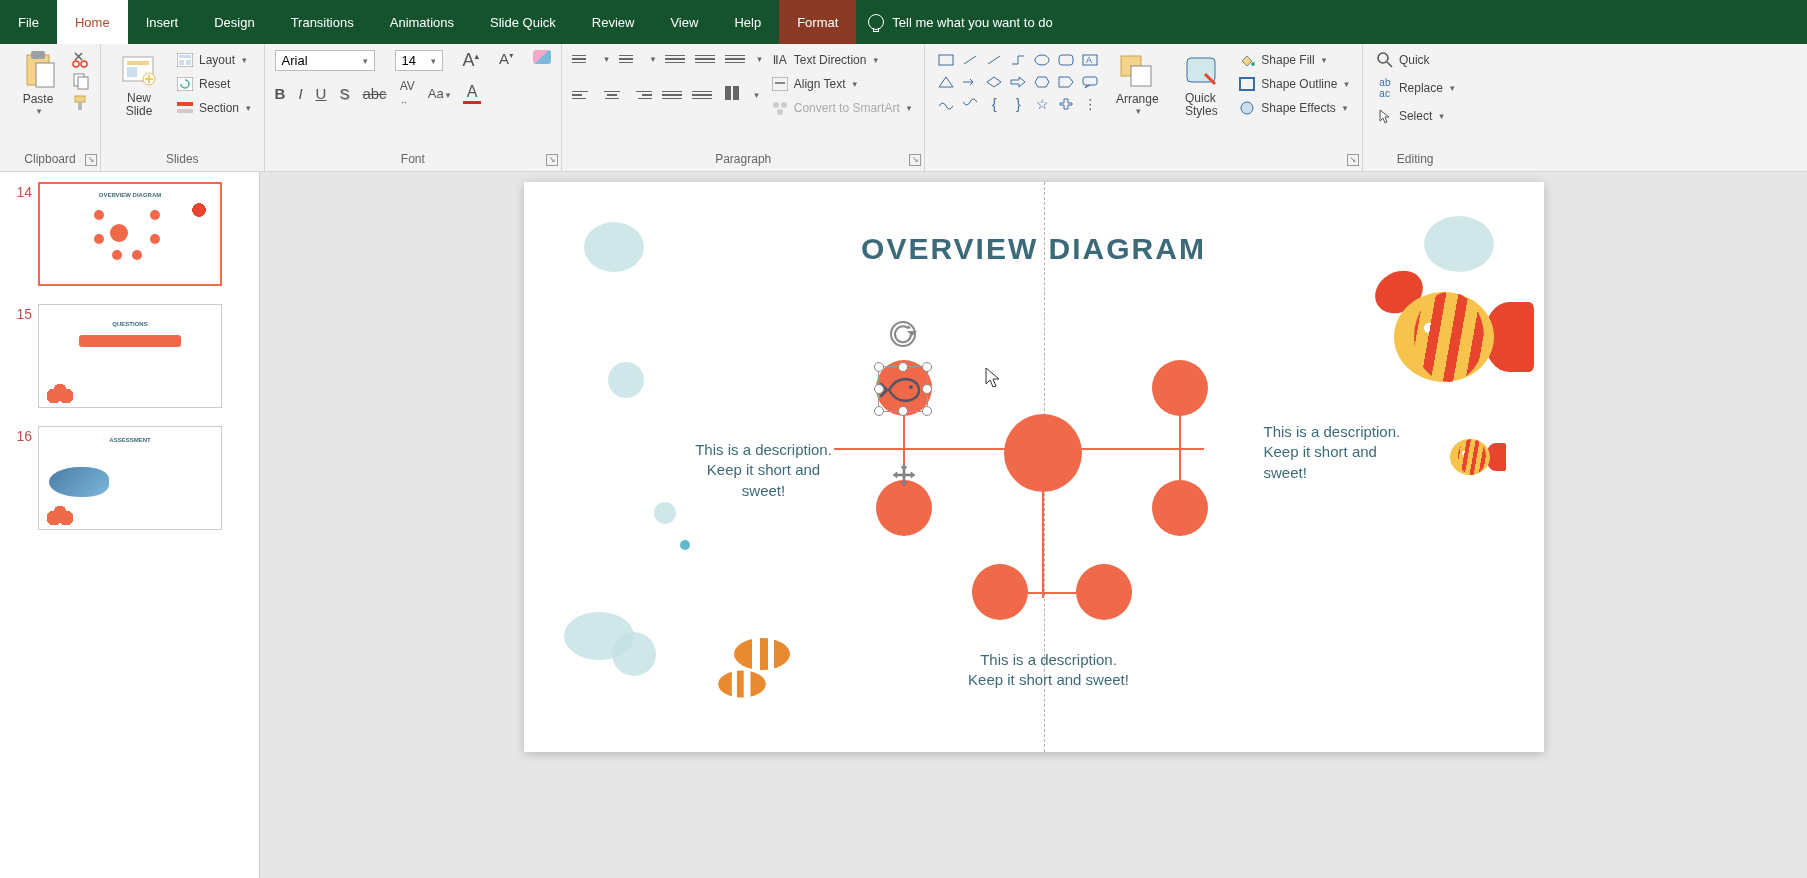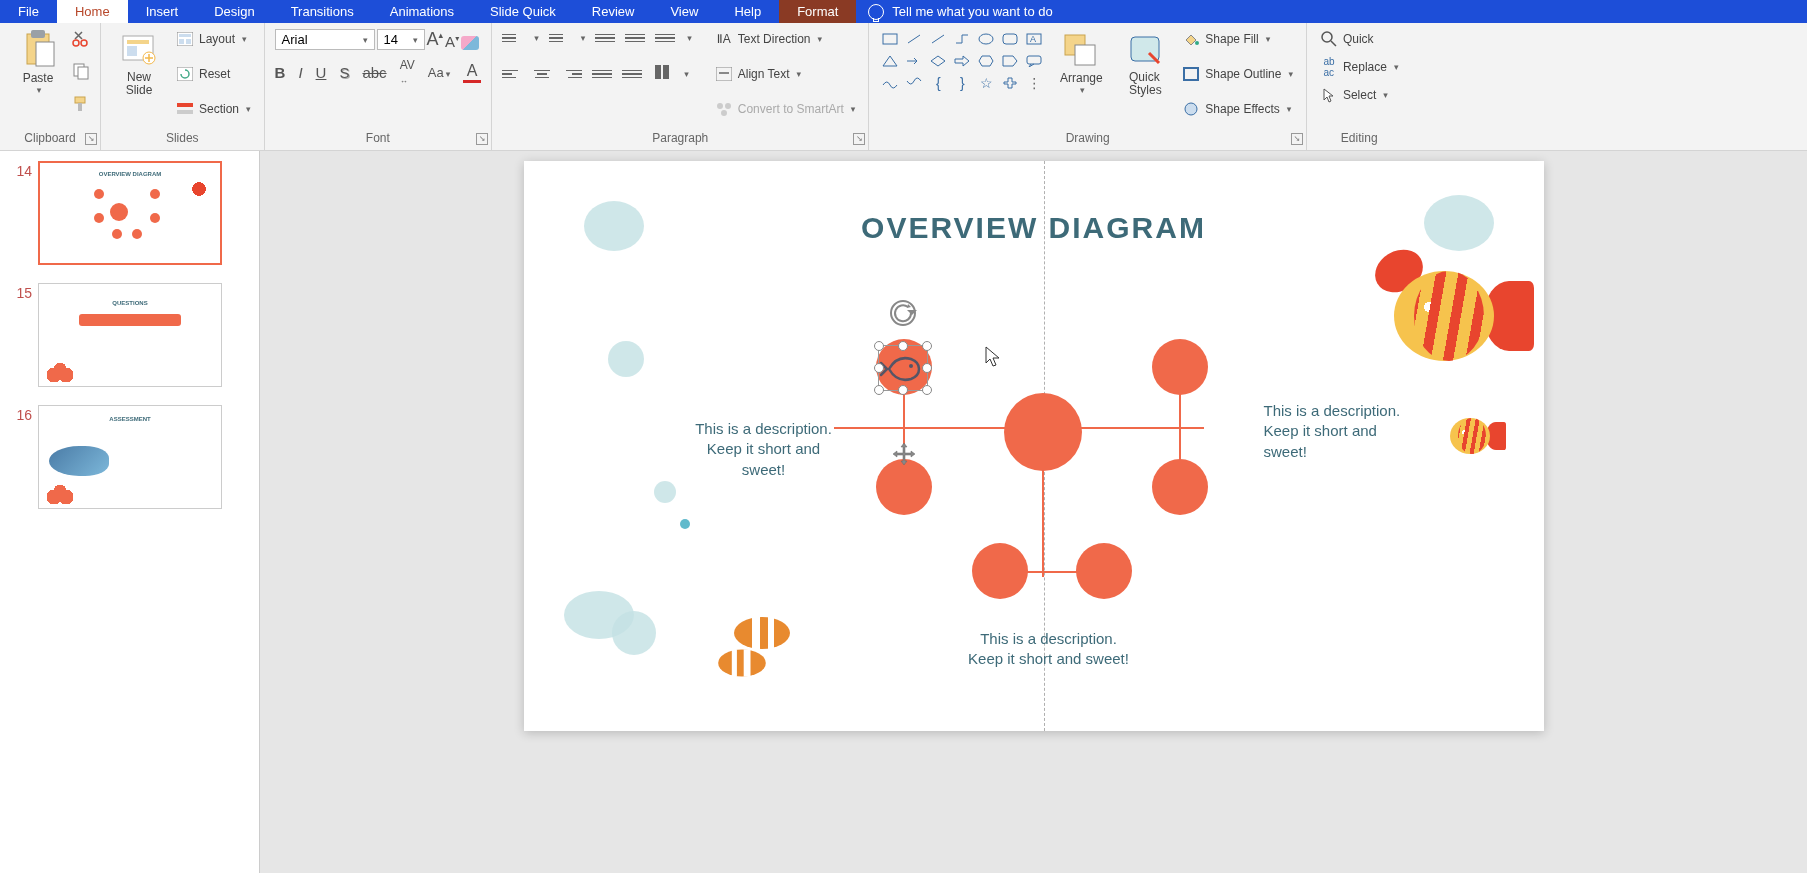--- a/index.html
+++ b/index.html
@@ -1,43 +1,43 @@
 <!DOCTYPE html>
 <html><head>
 <meta charset="utf-8">
 <style>
 *{margin:0;padding:0;box-sizing:border-box;font-family:"Segoe UI",Arial,sans-serif}
 body{background:#fff;overflow:hidden;width:1807px;height:878px}
 
 
-.tabs{height:23px;background:#1d4ed8;display:flex;align-items:stretch;color:#fff;font-size:13px}
+.tabs{height:44px;background:#14532d;display:flex;align-items:stretch;color:#fff;font-size:13px}
 .tab{padding:0 18px;display:flex;align-items:center;cursor:pointer}
 .tab.active{background:#fff;color:#b7472a}
 .tellme{display:flex;align-items:center;gap:8px;padding:0 12px}
 .bulb{width:16px;height:16px;border:1.5px solid #fff;border-radius:50%;position:relative}
 .bulb::after{content:"";position:absolute;bottom:-3px;left:4px;width:4px;height:3px;border:1px solid #fff;border-top:none}
 
 
 .ribbon{height:128px;background:#f3f3f3;border-bottom:1px solid #d4d4d4;display:flex}
 .group{border-right:1px solid #d4d4d4;padding:4px 10px 2px;display:flex;flex-direction:column;justify-content:space-between;position:relative}
 .group-label{text-align:center;font-size:12px;color:#666;padding-bottom:3px}
 .group-body{flex:1;display:flex;align-items:flex-start;gap:6px;padding-top:2px}
 .dlg-launch{position:absolute;right:3px;bottom:5px;width:12px;height:12px;border:1px solid #999;font-size:8px;line-height:10px;text-align:center;color:#777;cursor:pointer}
 .dlg-launch::after{content:"↘"}
 
 .bigbtn{display:flex;flex-direction:column;align-items:center;font-size:12px;color:#444;cursor:pointer;width:56px}
 .bigbtn .ico{height:42px;display:flex;align-items:center;justify-content:center}
 .dd-caret{font-size:9px;color:#666;margin-left:2px}
 
-.stackcol{display:flex;flex-direction:column;gap:15px}
+.stackcol{display:flex;flex-direction:column;gap:4px}
 .smallbtn{display:flex;align-items:center;font-size:12px;color:#444;gap:5px;cursor:pointer;padding:1px 3px}
 .icon16{width:18px;height:18px;display:inline-flex;align-items:center;justify-content:center}
 
 
-.fontrow1{display:flex;gap:2px;align-items:flex-end;margin-bottom:8px}
+.fontrow1{display:flex;gap:20px;align-items:flex-start;margin-bottom:8px}
 .fontname{border:1px solid #bbb;background:#fff;padding:2px 6px;font-size:13px;width:100px;display:flex;justify-content:space-between;align-items:center}
 .fontsz{border:1px solid #bbb;background:#fff;padding:2px 6px;font-size:13px;width:48px;display:flex;justify-content:space-between;align-items:center}
 .az{font-size:15px;color:#555;cursor:pointer;position:relative}
 .azbig{font-size:18px}
 .eraser{width:18px;height:14px;background:linear-gradient(135deg,#f5a9c9 50%,#7db8da 50%);border-radius:3px;cursor:pointer}
 .fontrow2{display:flex;gap:13px;align-items:center;font-size:15px;color:#555}
 .fbtn{cursor:pointer}
 .fb{font-weight:bold}.fi{font-style:italic}.fu{text-decoration:underline}
 .fstrike{text-decoration:line-through}
 .fcolor{display:flex;flex-direction:column;align-items:center}
@@ -306,21 +306,21 @@
               <span></span>
               <span></span>
             </span>
           <span class="picon" style="flex-direction:row;gap:2px">
               <span style="width:6px;height:14px"></span>
               <span style="width:6px;height:14px"></span>
             </span>
             <span class="dd-caret">▾</span>
         </div>
       </div>
-      <div class="stackcol" style="margin-left:14px">
+      <div class="stackcol" style="margin-left:0">
         <div class="smallbtn">
             <span class="icon16">ⅡA</span>
             <span>Text Direction</span>
             <span class="dd-caret">▾</span>
           </div>
         <div class="smallbtn">
             <span class="icon16">
               <svg width="16" height="14">
                 <rect x="0" y="0" width="16" height="14" fill="none" stroke="#888"></rect>
                 <rect x="3" y="5" width="10" height="2" fill="#888"></rect>
@@ -485,21 +485,20 @@
             <span class="icon16">
               <svg width="16" height="14">
                 <circle cx="8" cy="7" r="6" fill="#cde" stroke="#3a6ea5"></circle>
               </svg>
             </span>
             <span>Shape Effects</span>
             <span class="dd-caret">▾</span>
           </div>
       </div>
     </div>
-    <div class="group-label">Drawing</div>
     <div class="dlg-launch"></div>
   </div>
 
   <div class="group" style="border-right:none">
     <div class="group-body">
       <div class="editcol">
         <div class="smallbtn">
             <span class="icon16">
               <svg width="16" height="16">
                 <circle cx="6" cy="6" r="5" fill="none" stroke="#555" stroke-width="1.5"></circle>

